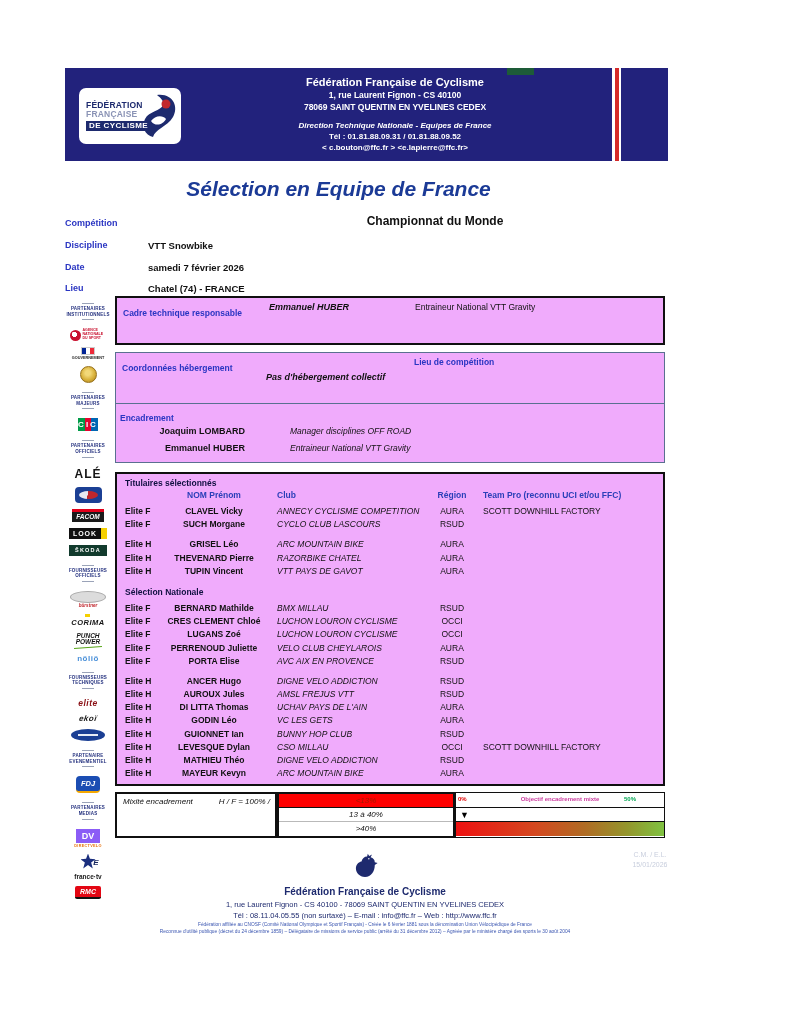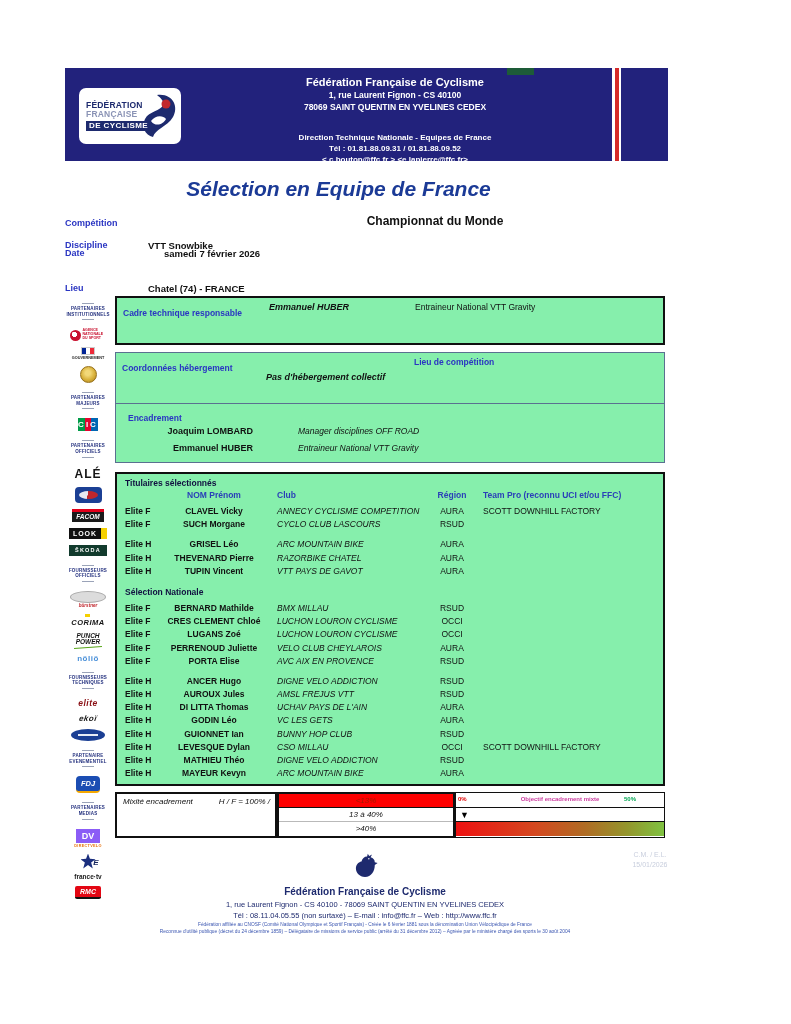--- a/index.html
+++ b/index.html
@@ -17,46 +17,46 @@
               border-radius:7px; display:flex; align-items:center; padding:4px 4px 4px 7px; }
   .ffc-logo-txt { display:flex; flex-direction:column; line-height:1.05; z-index:2; }
   .ffc-l1 { font-size:8.5px; font-weight:bold; color:#1d2a6e; letter-spacing:.2px; }
   .ffc-l2 { font-size:8.5px; font-weight:bold; color:#8a93b5; letter-spacing:.2px; }
   .ffc-l3 { font-size:8px; font-weight:bold; color:#fff; background:#1d2a6e; padding:1px 3px; margin-top:2px; letter-spacing:.4px; }
   .ffc-swan { position:absolute; right:2px; top:3px; }
 
   .band-text { position:absolute; left:120px; top:8px; width:420px; text-align:center; color:#fff; }
   .bt-org { font-size:11px; font-weight:bold; }
   .bt-a1, .bt-a2 { font-size:8.5px; font-weight:bold; margin-top:2px; }
-  .bt-dept { font-size:8px; font-weight:bold; margin-top:21px; }
+  .bt-dept { font-size:8px; font-weight:bold; margin-top:9px;font-style:italic; }
   .bt-tel, .bt-mail { font-size:8px; font-weight:bold; margin-top:2px; }
 
   
   .doc-title { position:absolute; left:65px; top:177px; width:547px; text-align:center;
                font-size:21px; font-weight:bold; font-style:italic; color:#1b3a96; }
   .meta { position:absolute; left:65px; top:214px; width:600px; }
   .meta-row { position:absolute; left:0; display:flex; }
   .meta-label { width:83px; font-size:9px; font-weight:bold; color:#2a35c2; }
   .meta-value { font-size:9.5px; font-weight:bold; color:#111; }
   .meta-competition { position:absolute; left:200px; top:0px; width:340px; text-align:center;
                       font-size:12px; font-weight:bold; color:#111; }
 
   
-  .box { position:absolute; left:115px; width:550px; background:#86efac; }
+  .box { position:absolute; left:115px; width:550px; background:#f0abfc; }
   .b-dark { border:2.5px solid #101010; }
   .b-steel { border:1.5px solid #5a7090; }
   .sec-label { font-size:8.5px; font-weight:bold; color:#2a35c2; }
   .box1 { top:296px; height:49px; padding:4px 6px; }
   .box1-row { position:relative; }
   .box1-name { position:absolute; left:146px; top:0; font-size:9px; font-weight:bold; font-style:italic; }
   .box1-role { position:absolute; left:292px; top:0; font-size:8.5px; }
   .box2 { top:352px; height:56px; padding:4px 6px; }
   .box2-lieu { position:absolute; left:298px; top:4px; }
   .box2-collectif { position:absolute; left:150px; top:19px; font-size:9px; font-weight:bold; font-style:italic; }
-  .box3 { top:403px; height:60px; padding:3px 12px; }
+  .box3 { top:403px; height:60px; padding:3px 4px; }
   .enc-row { position:relative; height:16px; margin-top:1px; }
   .enc-name { position:absolute; left:20px; width:105px; text-align:right; font-size:9px; font-weight:bold; }
   .enc-role { position:absolute; left:170px; font-size:8.5px; font-style:italic; }
 
   
   .box4 { top:472px; height:314px; padding:4px 0 0 8px; border:2px solid #101010; }
   .tbl-title { font-size:8.5px; font-weight:bold; color:#101040; }
   .tbl-head { display:flex; margin-top:2px; }
   .th { font-size:8.5px; font-weight:bold; color:#2a3fb8; }
   .row { display:flex; height:13.2px; align-items:flex-start; font-size:8.5px; }
@@ -207,21 +207,21 @@
   <div class="doc-title">Sélection en Equipe de France</div>
   <div class="meta">
     <div class="meta-row" style="top:4px;">
       <span class="meta-label">Compétition</span>
     </div>
     <div class="meta-competition">Championnat du Monde</div>
     <div class="meta-row" style="top:26px;">
       <span class="meta-label">Discipline</span>
       <span class="meta-value">VTT Snowbike</span>
     </div>
-    <div class="meta-row" style="top:34px;gap:16px;">
+    <div class="meta-row" style="top:48px;">
       <span class="meta-label">Date</span>
       <span class="meta-value">samedi 7 février 2026</span>
     </div>
     <div class="meta-row" style="top:69px;">
       <span class="meta-label">Lieu</span>
       <span class="meta-value">Chatel (74) - FRANCE</span>
     </div>
   </div>
 
   <div class="box b-dark box1">

